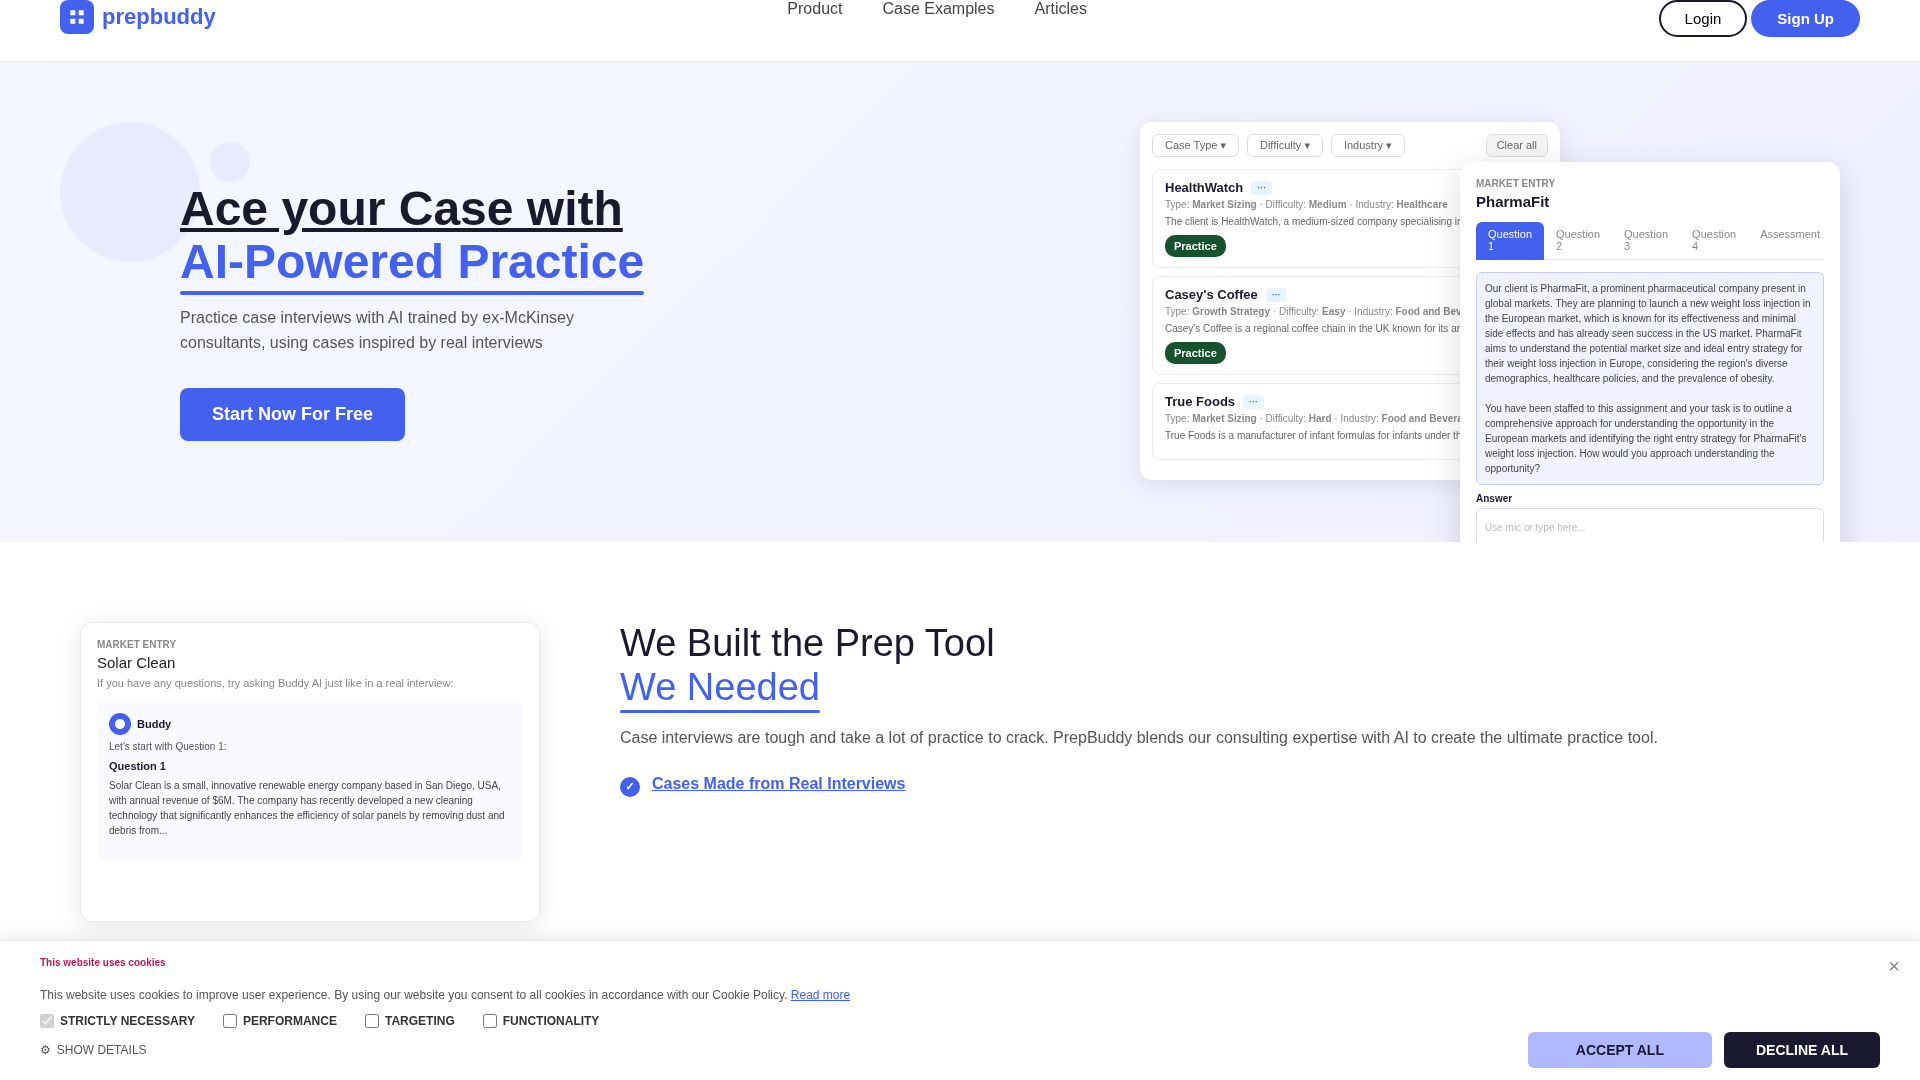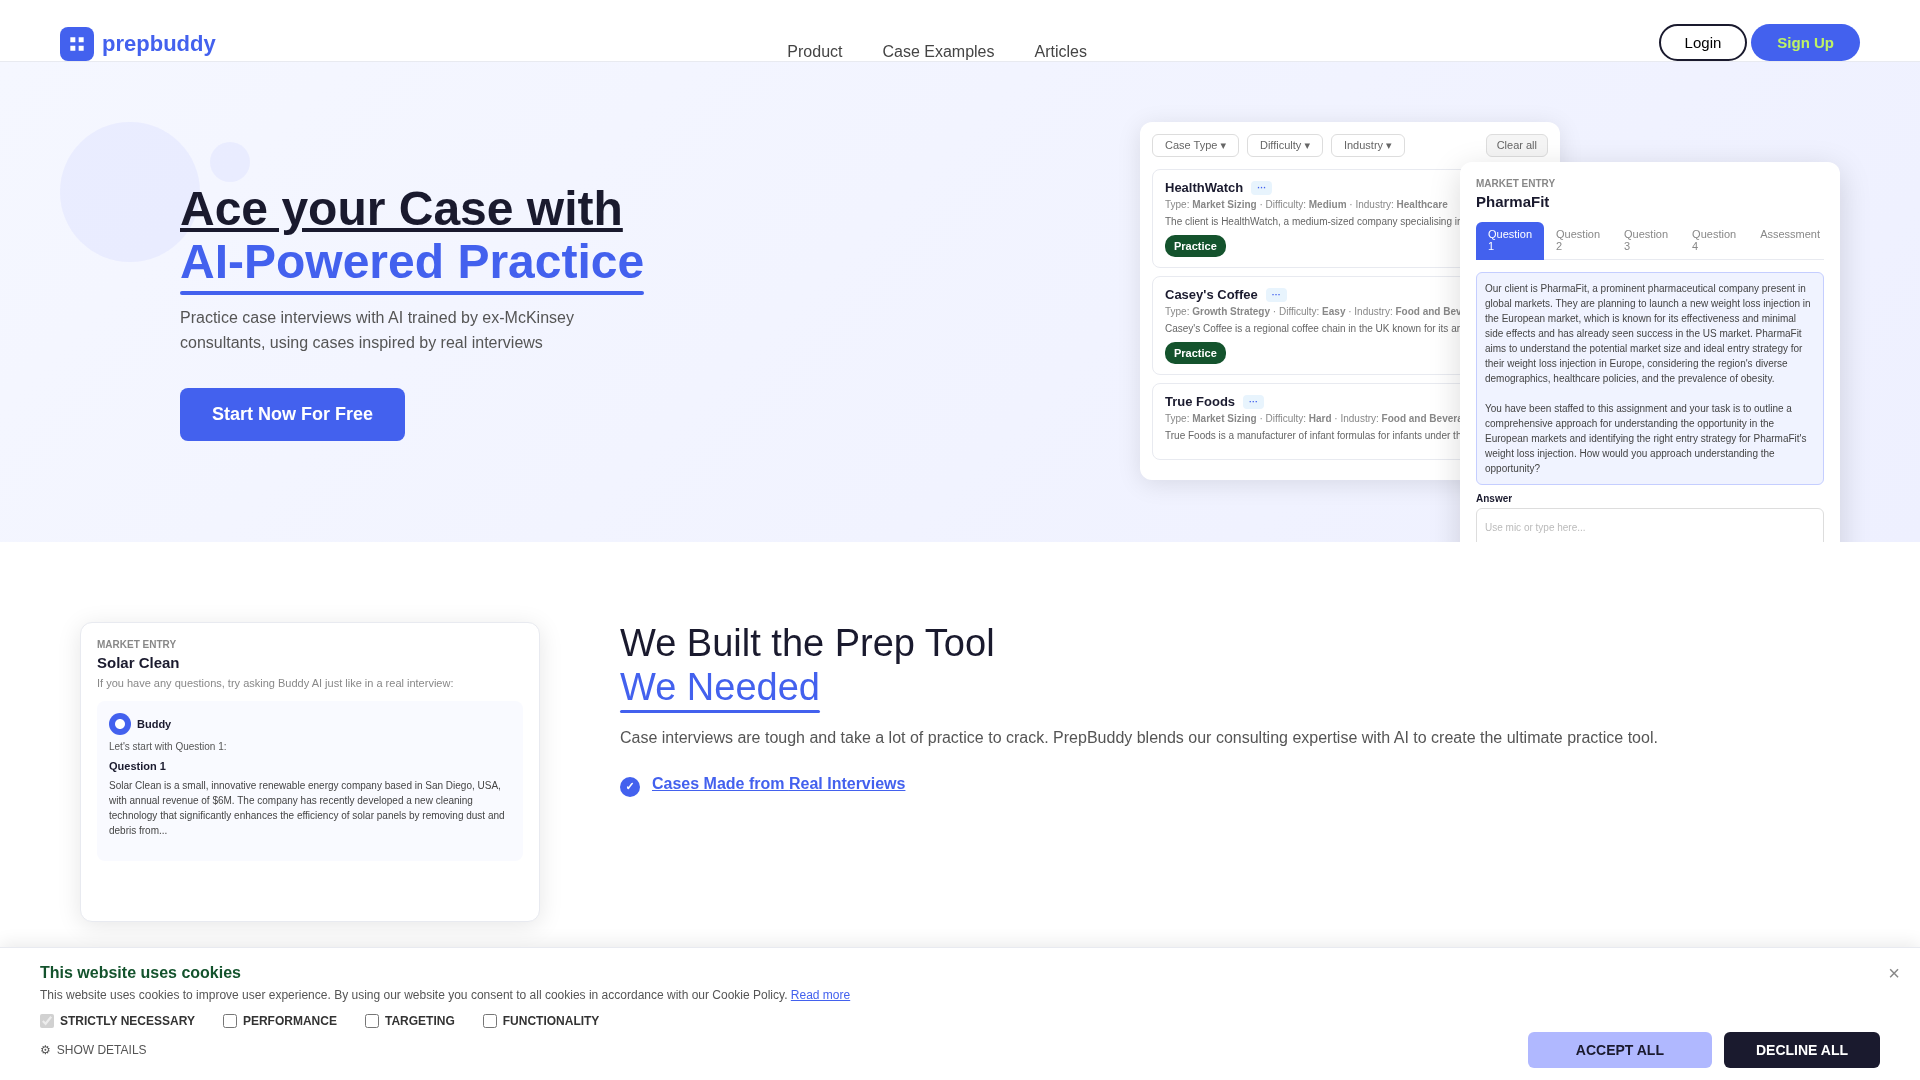--- a/index.html
+++ b/index.html
@@ -3,36 +3,36 @@
   <meta charset="utf-8">
   <style>
     * { margin: 0; padding: 0; box-sizing: border-box; }
     body { font-family: -apple-system, BlinkMacSystemFont, 'Segoe UI', sans-serif; background: #f5f7ff; color: #1a1a2e; overflow-x: hidden; }
 
     
     nav {
       background: #fff;
       border-bottom: 1px solid #e8eaf0;
       display: flex;
-      align-items: flex-end;
+      align-items: flex-start;
       justify-content: space-between;
       padding: 0 60px;
       height: 62px;
       position: sticky; top: 0; z-index: 100;
     }
     .logo { display: flex; align-items: center; gap: 8px; }
     .logo-icon { width: 34px; height: 34px; background: #4361ee; border-radius: 8px; display: flex; align-items: center; justify-content: center; }
     .logo-icon svg { fill: #fff; width: 20px; height: 20px; }
     .logo-text { font-size: 22px; font-weight: 700; color: #1a1a2e; }
     .logo-text span { color: #4361ee; }
     .nav-links { display: flex; align-items: center; gap: 40px; }
     .nav-link { font-size: 16px; color: #444; text-decoration: none; cursor: pointer; }
     .nav-actions { display: flex; align-items: center; gap: 4px; }
     .btn-login { padding: 8px 24px; border: 2px solid #1a1a2e; border-radius: 24px; background: transparent; font-size: 15px; cursor: pointer; font-weight: 500; }
-    .btn-signup { padding: 10px 26px; border: none; border-radius: 24px; background: #4361ee; color: #bef264; font-size: 15px; cursor: pointer; font-weight: 600; }
+    .btn-signup { padding: 10px 26px; border: none; border-radius: 24px; background: #4361ee; color: #ffffff; font-size: 15px; cursor: pointer; font-weight: 600; }
 
     
     .hero {
       display: flex;
       align-items: center;
       justify-content: space-between;
       padding: 60px 80px 40px 180px;
       min-height: 480px;
       background: linear-gradient(135deg, #f5f7ff 0%, #eef0ff 100%);
       position: relative;
@@ -122,21 +122,21 @@
     .mock-solar-card {
       background: #fff;
       border-radius: 12px;
       box-shadow: 0 4px 24px rgba(0,0,0,0.1);
       width: 460px;
       min-height: 300px;
       padding: 16px;
       border: 1px solid #e8eaf0;
     }
     .mock-solar-badge { font-size: 10px; color: #888; font-weight: 600; text-transform: uppercase; margin-bottom: 4px; }
-    .mock-solar-title { font-size: 15px; font-weight: 700; color: #1a1a2e; margin-bottom: 6px; }
+    .mock-solar-title { font-size: 15px; font-weight: 400; color: #1a1a2e; margin-bottom: 6px; }
     .mock-solar-hint { font-size: 11px; color: #888; margin-bottom: 12px; }
     .mock-chat-area { background: #f9faff; border-radius: 8px; padding: 12px; min-height: 160px; }
     .mock-buddy-label { display: flex; align-items: center; gap: 6px; margin-bottom: 6px; }
     .mock-buddy-icon { width: 22px; height: 22px; background: #4361ee; border-radius: 50%; display: flex; align-items: center; justify-content: center; }
     .mock-buddy-name { font-size: 11px; font-weight: 700; color: #1a1a2e; }
     .mock-chat-intro { font-size: 10px; color: #555; margin-bottom: 8px; }
     .mock-chat-q { font-size: 11px; font-weight: 700; color: #1a1a2e; margin-bottom: 6px; }
     .mock-chat-text { font-size: 10px; color: #444; line-height: 1.5; }
 
     .section2-right { flex: 1; }
@@ -161,21 +161,21 @@
     
     .cookie-banner {
       position: fixed;
       bottom: 0; left: 0; right: 0;
       background: #fff;
       border-top: 1px solid #e8eaf0;
       padding: 16px 40px 12px;
       z-index: 200;
       box-shadow: 0 -4px 16px rgba(0,0,0,0.08);
     }
-    .cookie-title { font-size: 16px; font-weight: 700; color: #14532d; margin-bottom: 6px; }
+    .cookie-title { font-size: 10px; font-weight: 700; color: #be185d; margin-bottom: 20px; }
     .cookie-desc { font-size: 12px; color: #555; margin-bottom: 12px; }
     .cookie-desc a { color: #4361ee; text-decoration: underline; }
     .cookie-checks { display: flex; gap: 28px; margin-bottom: 4px; }
     .cookie-check { display: flex; align-items: center; gap: 6px; font-size: 12px; color: #333; font-weight: 600; }
     .cookie-check input[type=checkbox] { width: 14px; height: 14px; accent-color: #4361ee; }
     .cookie-footer-row { display: flex; align-items: center; justify-content: space-between; }
     .cookie-show-details { display: flex; align-items: center; gap: 6px; font-size: 12px; color: #555; cursor: pointer; }
     .cookie-actions { display: flex; gap: 12px; }
     .btn-accept { padding: 10px 48px; background: #b0b8ff; border: none; border-radius: 6px; font-size: 14px; font-weight: 700; color: #1a1a2e; cursor: pointer; }
     .btn-decline { padding: 10px 32px; background: #1a1a2e; border: none; border-radius: 6px; font-size: 14px; font-weight: 700; color: #fff; cursor: pointer; }

